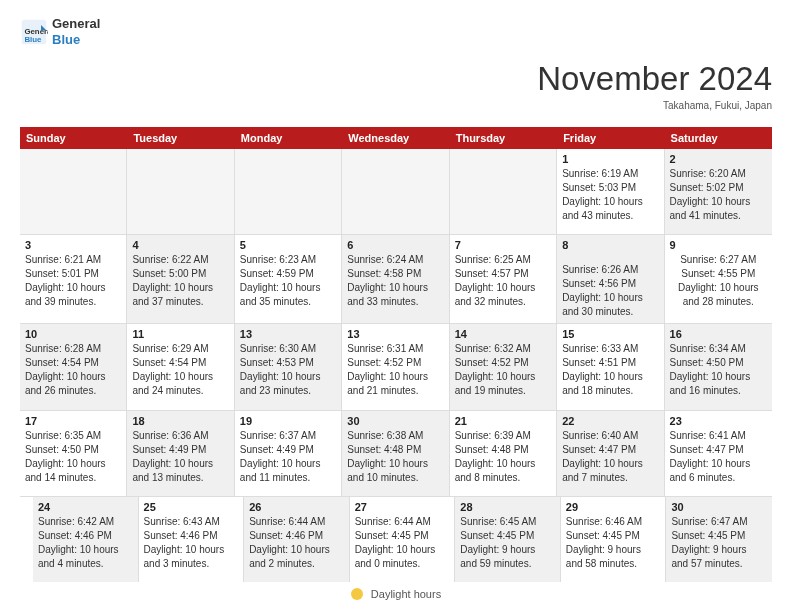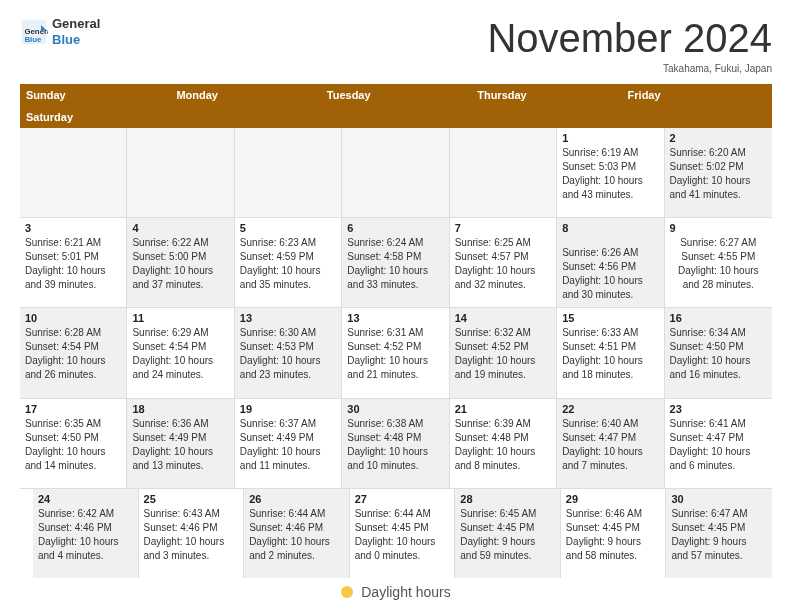--- a/index.html
+++ b/index.html
@@ -38,38 +38,40 @@
       color: #2a7fc2;
     }
     .logo-icon {
       width: 28px;
       height: 28px;
     }
     .title-block {
       text-align: right;
     }
     .month-title {
-      font-size: 40px;
+      font-size: 33px;
       font-weight: 300;
       color: #333;
+      margin-top: 44px;
     }
     .location {
       font-size: 10px;
       color: #555;
       margin-top: 2px;
     }
     .calendar {
       flex: 1;
       display: flex;
       flex-direction: column;
     }
     .cal-header {
       display: grid;
-      grid-template-columns: repeat(5, 1fr);
-      background: #a16207;
+      grid-template-columns: repeat(7, 1fr);
+      background: #b91c1c;
+      margin-top: 6px;
     }
     .cal-header-cell {
       color: #fff;
       font-size: 11px;
       font-weight: bold;
       padding: 5px 6px;
       text-align: left;
     }
     .cal-body {
       flex: 1;
@@ -114,21 +116,21 @@
       font-size: 10px;
       line-height: 1.4;
       color: #333;
     }
     .legend {
       display: flex;
       align-items: center;
       justify-content: center;
       padding: 6px 0 2px 0;
       gap: 8px;
-      font-size: 14px;
+      font-size: 11px;
       color: #555;
     }
     .legend-dot {
       width: 12px;
       height: 12px;
       background: #f5c842;
       border-radius: 50%;
       display: inline-block;
     }
   </style>
@@ -151,22 +153,23 @@
     </div>
     <div class="title-block">
       <div class="month-title">November 2024</div>
       <div class="location">Takahama, Fukui, Japan</div>
     </div>
   </div>
 
   <div class="calendar">
     <div class="cal-header">
     <div class="cal-header-cell">Sunday</div>
+        <div class="cal-header-cell">Tuesday</div>
         <div class="cal-header-cell">Monday</div>
-        <div class="cal-header-cell">Tuesday</div>
+        <div class="cal-header-cell">Wednesday</div>
         <div class="cal-header-cell">Thursday</div>
         <div class="cal-header-cell">Friday</div>
         <div class="cal-header-cell">Saturday</div>
       </div>
     <div class="cal-body">
     <div class="cal-row">
           <div class="cal-cell empty"></div>
           <div class="cal-cell empty"></div>
           <div class="cal-cell empty"></div>
           <div class="cal-cell empty"></div>

